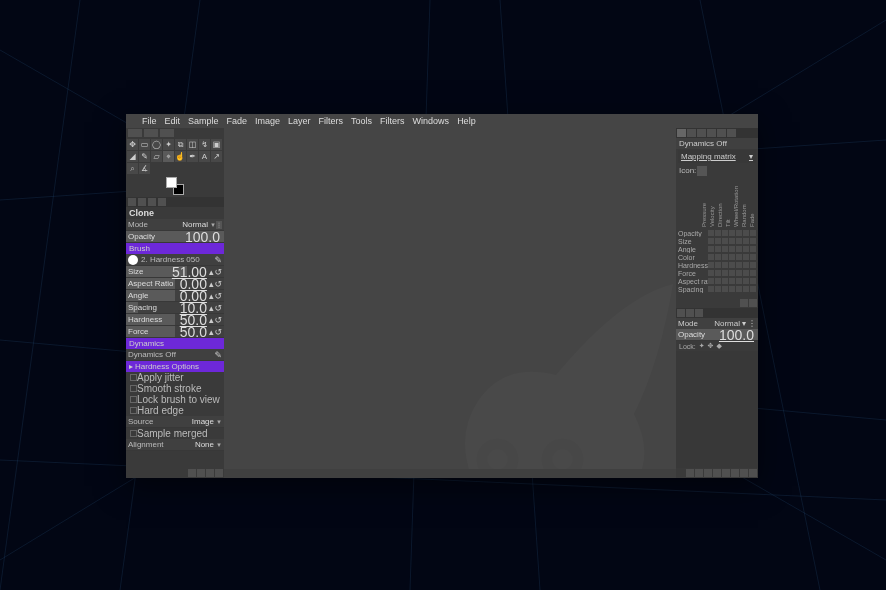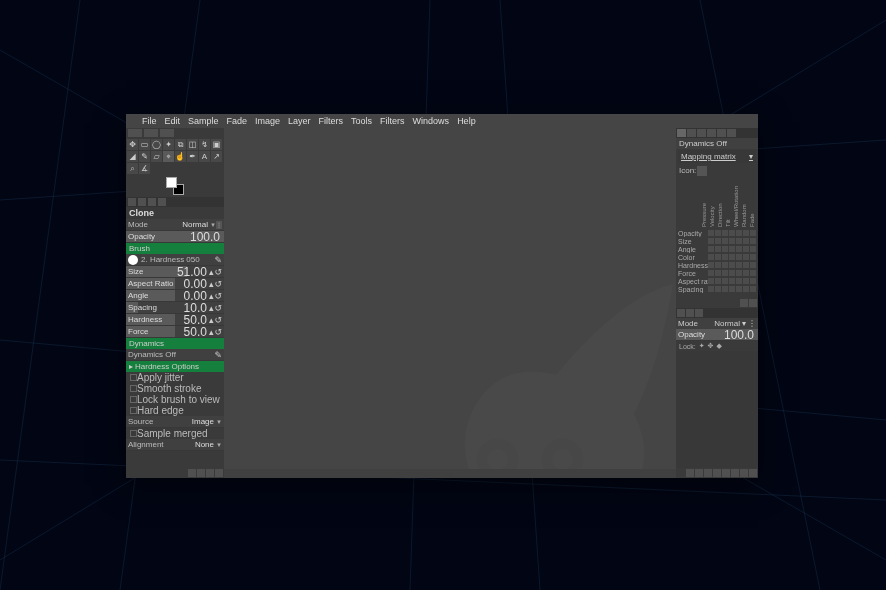--- a/index.html
+++ b/index.html
@@ -31,23 +31,23 @@
 .opt-tabs .ot { width: 8px; height: 8px; background: #505050; }
 .section-title { background: #3a3a3a; color: #ddd; font-size: 9px; font-weight: bold; padding: 1px 3px; }
 .opt-row { display: flex; align-items: center; height: 12px; padding: 0 2px; background: #404040; border-bottom: 1px solid #383838; }
 .opt-row .lbl { flex: 1; font-size: 8px; color: #bbb; }
 .opt-row .val { font-size: 8px; color: #ddd; padding-right: 2px; }
 .opt-row .dd { width: 6px; text-align: center; color: #aaa; font-size: 7px; }
 .opt-row .btns { display: flex; gap: 1px; }
 .opt-row .b { width: 6px; height: 8px; background: #555; font-size: 6px; display: flex; align-items: center; justify-content: center; }
 .slider-row { display: flex; align-items: center; height: 12px; background: linear-gradient(to right, #5a5a5a 0%, #5a5a5a var(--pct,50%), #404040 var(--pct,50%)); border-bottom: 1px solid #383838; padding: 0 2px; }
 .slider-row .lbl { flex: 1; font-size: 8px; color: #ddd; }
-.slider-row .val { font-size: 12px; color: #ddd; padding-right: 2px; }
+.slider-row .val { font-size: 14px; color: #ddd; padding-right: 2px; text-decoration: underline; }
 .slider-row .btns { display: flex; gap: 1px; }
-.sub-header { height: 11px; background: #15803d; display: flex; align-items: center; padding: 0 3px; font-size: 8px; color: #ccc; }
+.sub-header { height: 11px; background: #6d28d9; display: flex; align-items: center; padding: 0 3px; font-size: 8px; color: #ccc; }
 .sub-header .full { flex:1; }
 .check-row { display: flex; align-items: center; height: 11px; padding: 0 4px; font-size: 10px; color: #bbb; gap: 0; }
 .check-row .cb { width: 7px; height: 7px; border: 1px solid #666; background: #3a3a3a; }
 .right-tabs { height: 10px; background: #333; display: flex; gap: 1px; padding: 1px; }
 .right-tabs .rt { width: 9px; height: 8px; background: #505050; }
 .right-tabs .rt.active { background: #666; }
 .dyn-header { height: 11px; background: #404040; padding: 0 3px; font-size: 8px; display:flex; align-items:center; }
 .matrix-sel { height: 13px; background: #383838; margin: 1px 2px; display: flex; align-items: center; padding: 0 3px; font-size: 8px; text-decoration: underline; }
 .matrix-sel .full { flex:1; }
 .icon-row { height: 13px; display: flex; align-items: center; padding: 0 3px; font-size: 8px; color: #bbb; gap:1px; }

